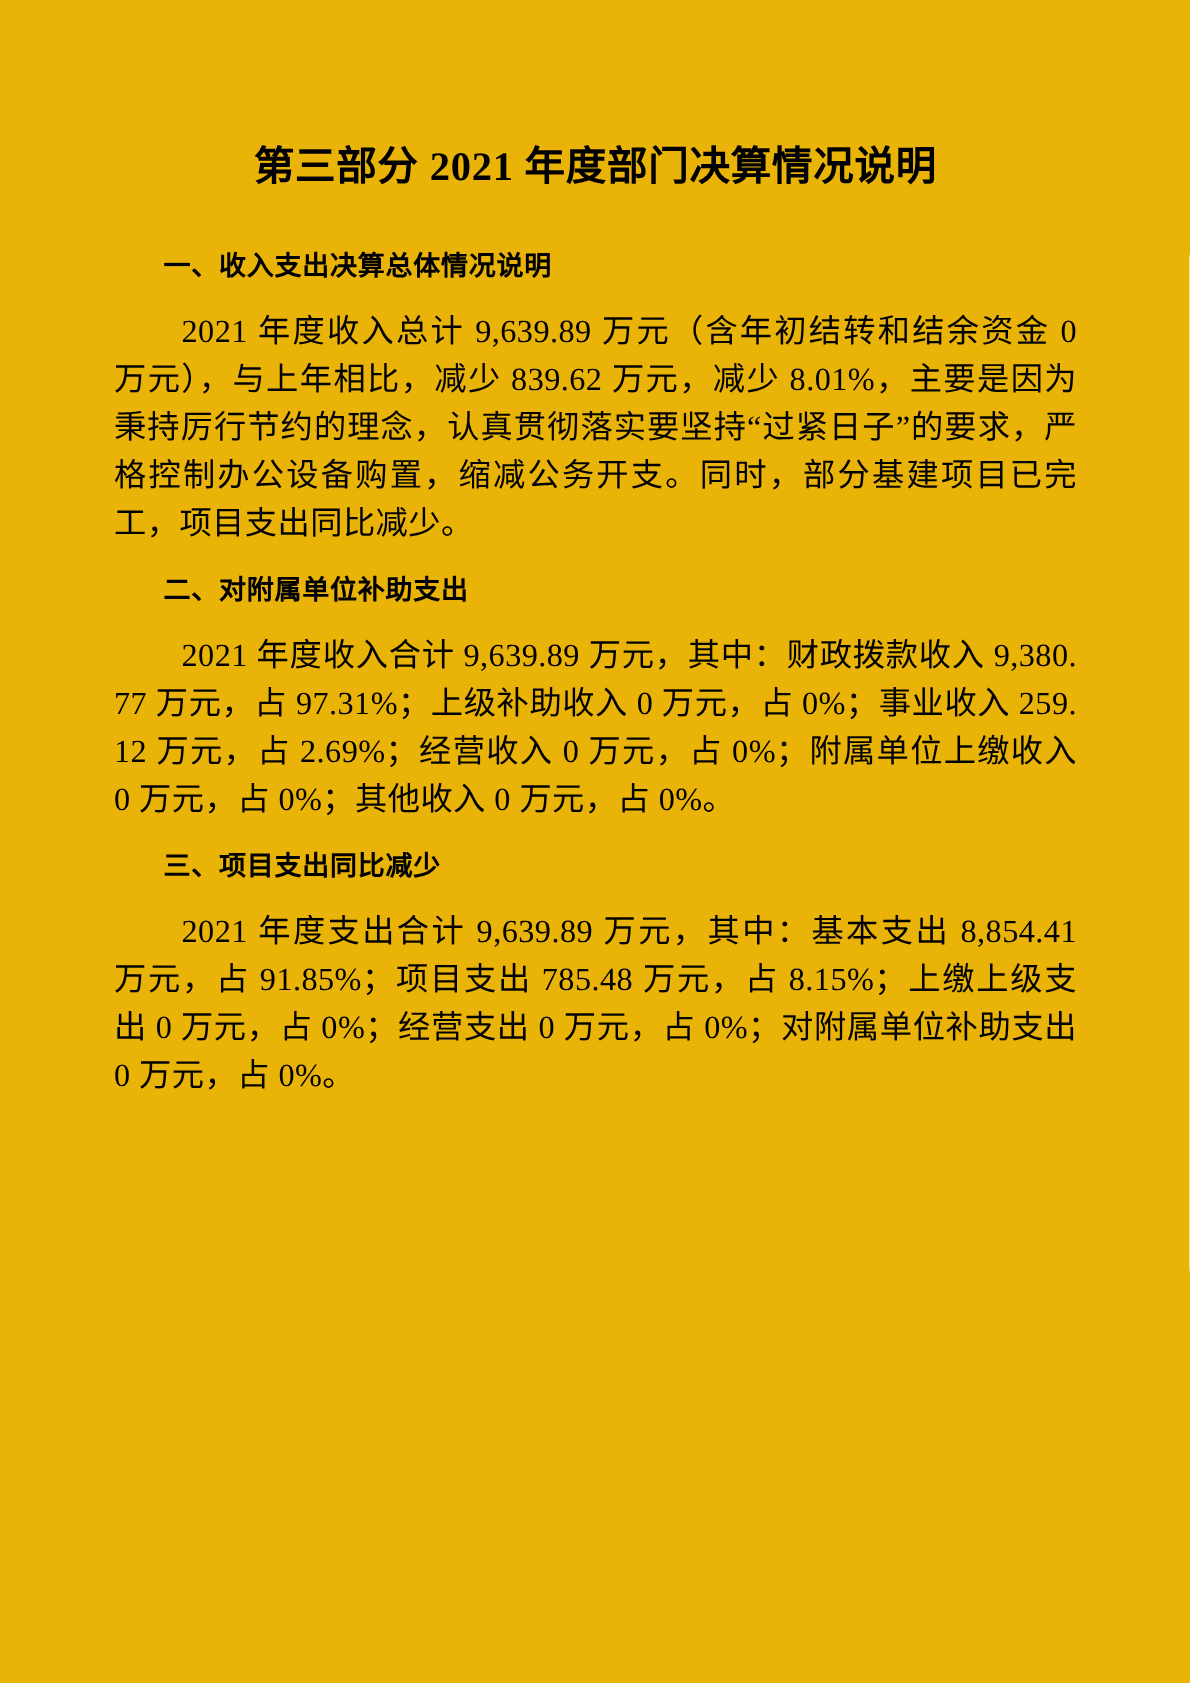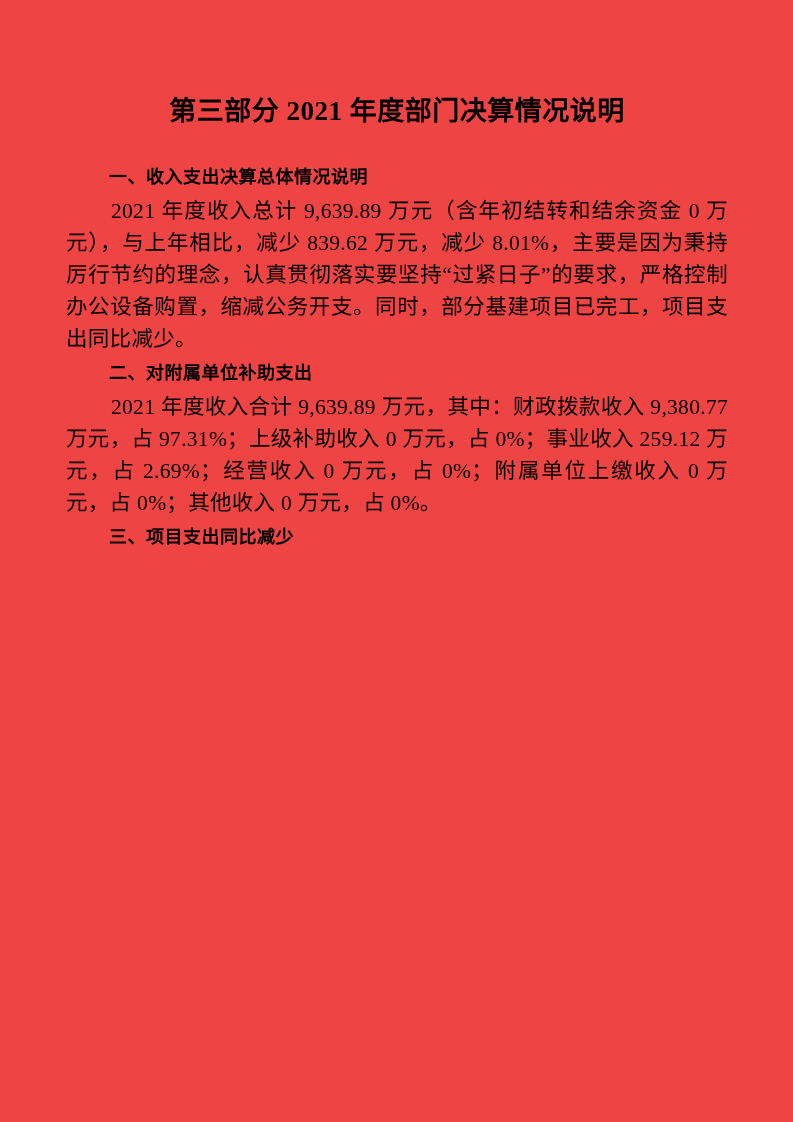--- a/index.html
+++ b/index.html
@@ -10,21 +10,21 @@
   }
   body {
     font-family: "Liberation Serif", "DejaVu Serif", serif;
     color: #000000;
   }
   .page {
     position: relative;
     width: 793px;
     height: 1122px;
     margin: 0 auto;
-    background: #ef4444;
+    background: #eab308;
     padding: 91px 63px 0 64px;
     overflow: hidden;
   }
   .doc-title {
     font-size: 27px;
     line-height: 40px;
     font-weight: 700;
     text-align: center;
     margin: 0 0 30px 0;
     letter-spacing: 0.5px;
@@ -34,21 +34,21 @@
     font-size: 18px;
     line-height: 32px;
     font-weight: 700;
     margin: 0;
     text-indent: 45px;
     letter-spacing: 0.5px;
   }
   .body-para {
     font-size: 21.5px;
     line-height: 32px;
-    margin: 2px;
+    margin: 12px;
     text-indent: 45px;
     text-align: justify;
     text-justify: inter-character;
     letter-spacing: 0.3px;
     word-break: break-all;
   }
 </style>
 </head>
 <body>
 
@@ -56,15 +56,16 @@
 
   <h1 class="doc-title">第三部分 2021 年度部门决算情况说明</h1>
 
   <h2 class="section-heading">一、收入支出决算总体情况说明</h2>
   <p class="body-para">2021 年度收入总计 9,639.89 万元（含年初结转和结余资金 0 万元），与上年相比，减少 839.62 万元，减少 8.01%，主要是因为秉持厉行节约的理念，认真贯彻落实要坚持“过紧日子”的要求，严格控制办公设备购置，缩减公务开支。同时，部分基建项目已完工，项目支出同比减少。</p>
 
   <h2 class="section-heading">二、对附属单位补助支出</h2>
   <p class="body-para">2021 年度收入合计 9,639.89 万元，其中：财政拨款收入 9,380.77 万元，占 97.31%；上级补助收入 0 万元，占 0%；事业收入 259.12 万元，占 2.69%；经营收入 0 万元，占 0%；附属单位上缴收入 0 万元，占 0%；其他收入 0 万元，占 0%。</p>
 
   <h2 class="section-heading">三、项目支出同比减少</h2>
+  <p class="body-para">2021 年度支出合计 9,639.89 万元，其中：基本支出 8,854.41 万元，占 91.85%；项目支出 785.48 万元，占 8.15%；上缴上级支出 0 万元，占 0%；经营支出 0 万元，占 0%；对附属单位补助支出 0 万元，占 0%。</p>
 
 
 </div>
 
 </body></html>

